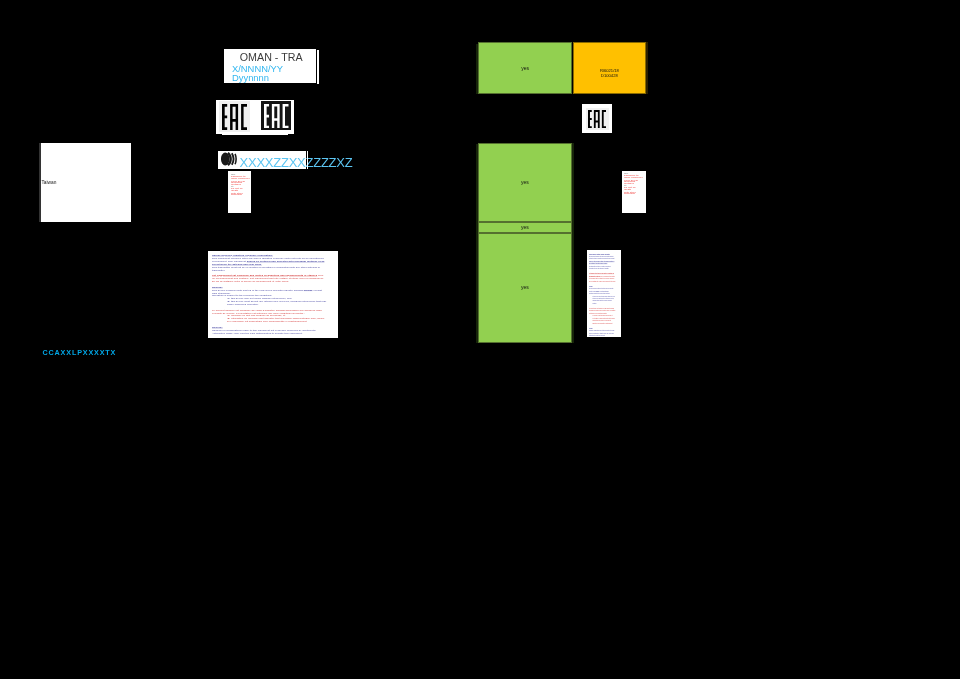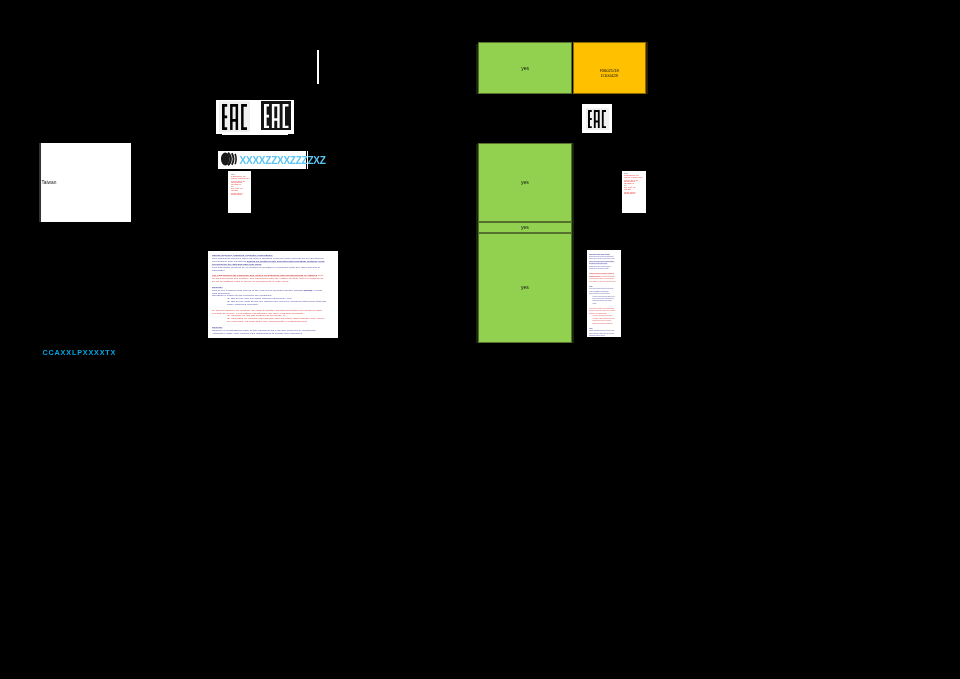--- a/index.html
+++ b/index.html
@@ -25,21 +25,21 @@
   .eac-a{left:5.9px;top:4.3px;width:25.2px;height:26px;}
   .eacinv{position:absolute;left:45.4px;top:1.7px;width:30px;height:29px;background:#141414;}
   .eac-b{left:2.9px;top:2.3px;width:24.5px;height:24.4px;}
   #eacr{left:581.8px;top:103.6px;width:30.4px;height:29.2px;background:#fff;}
   .eacrbg{position:absolute;left:4.2px;top:4px;width:22.6px;height:22.1px;background:#f1f1f1;}
   .eac-r{left:6.3px;top:6.6px;width:18.3px;height:18.1px;}
 
   
   #anatel{left:218px;top:150.5px;width:88px;height:18px;background:#fff;}
   #anatelmark{position:absolute;left:3.2px;top:1.4px;width:17.5px;height:15.2px;}
-  #anatel .code{position:absolute;left:21.6px;top:5.2px;font-size:10px;color:#5cc5f2;letter-spacing:-0.25px;line-height:1;font-weight:bold;}
+  #anatel .code{position:absolute;left:21.6px;top:5.2px;font-size:13px;color:#5cc5f2;letter-spacing:-0.25px;line-height:1;font-weight:normal;}
   #anatelbar{left:306.6px;top:150.5px;width:1.5px;height:18px;background:#fff;}
 
   
   .reddoc{background:#fff;overflow:hidden;}
   #reddoc1{left:228.3px;top:171px;width:23px;height:41.7px;}
   #reddoc2{left:622.1px;top:170.7px;width:23.7px;height:42.5px;}
   .rdinner{position:absolute;transform-origin:0 0;left:2.4px;top:2.8px;width:345px;
         font-size:44px;line-height:30px;letter-spacing:0.2px;transform:scale(0.0565);}
   .rdinner p{margin:0 0 18px 0;}
   .rdinner .hd{color:#8d8d8d;font-size:17px;line-height:24px;font-weight:bold;margin-bottom:4px;}
@@ -85,20 +85,25 @@
   #cell5{left:477.8px;top:232.6px;width:94px;height:110.3px;}
 
   
   #wm{left:679.5px;top:645px;color:#8a8a8a;font-size:28.2px;letter-spacing:-0.1px;-webkit-text-stroke:0.35px #8a8a8a;}
 </style>
 </head>
 <body>
 
 <div id="page">
 
+  <div class="abs" id="oman">
+    <div class="title">OMAN - TRA</div>
+    <div class="l1">X/NNNN/YY</div>
+    <div class="l2">Dyynnnn</div>
+  </div>
   <div class="abs" id="omanbar"></div>
 
   <div class="abs" id="eacwrap">
     <div class="eacbg"></div>
     <svg class="eac eac-a" viewBox="0 0 100 100" preserveAspectRatio="none">
       <path d="M0,0 H20.6 V10.4 H10.7 V44.5 H20.6 V54.9 H10.7 V89.6 H20.6 V100 H0 Z M32.1,0 H63.9 V100 H54 V68.4 H42 V100 H32.1 Z M42,10.4 H54 V58 H42 Z M75.8,0 H100 V10.4 H85.7 V89.6 H100 V100 H75.8 Z" fill="#000" fill-rule="evenodd"></path>
     </svg>
     <div class="eacinv">
       <svg class="eac eac-b" viewBox="0 0 100 100" preserveAspectRatio="none">
         <path d="M0,0 H20.6 V10.4 H10.7 V44.5 H20.6 V54.9 H10.7 V89.6 H20.6 V100 H0 Z M32.1,0 H63.9 V100 H54 V68.4 H42 V100 H32.1 Z M42,10.4 H54 V58 H42 Z M75.8,0 H100 V10.4 H85.7 V89.6 H100 V100 H75.8 Z" fill="#fff" fill-rule="evenodd"></path>

